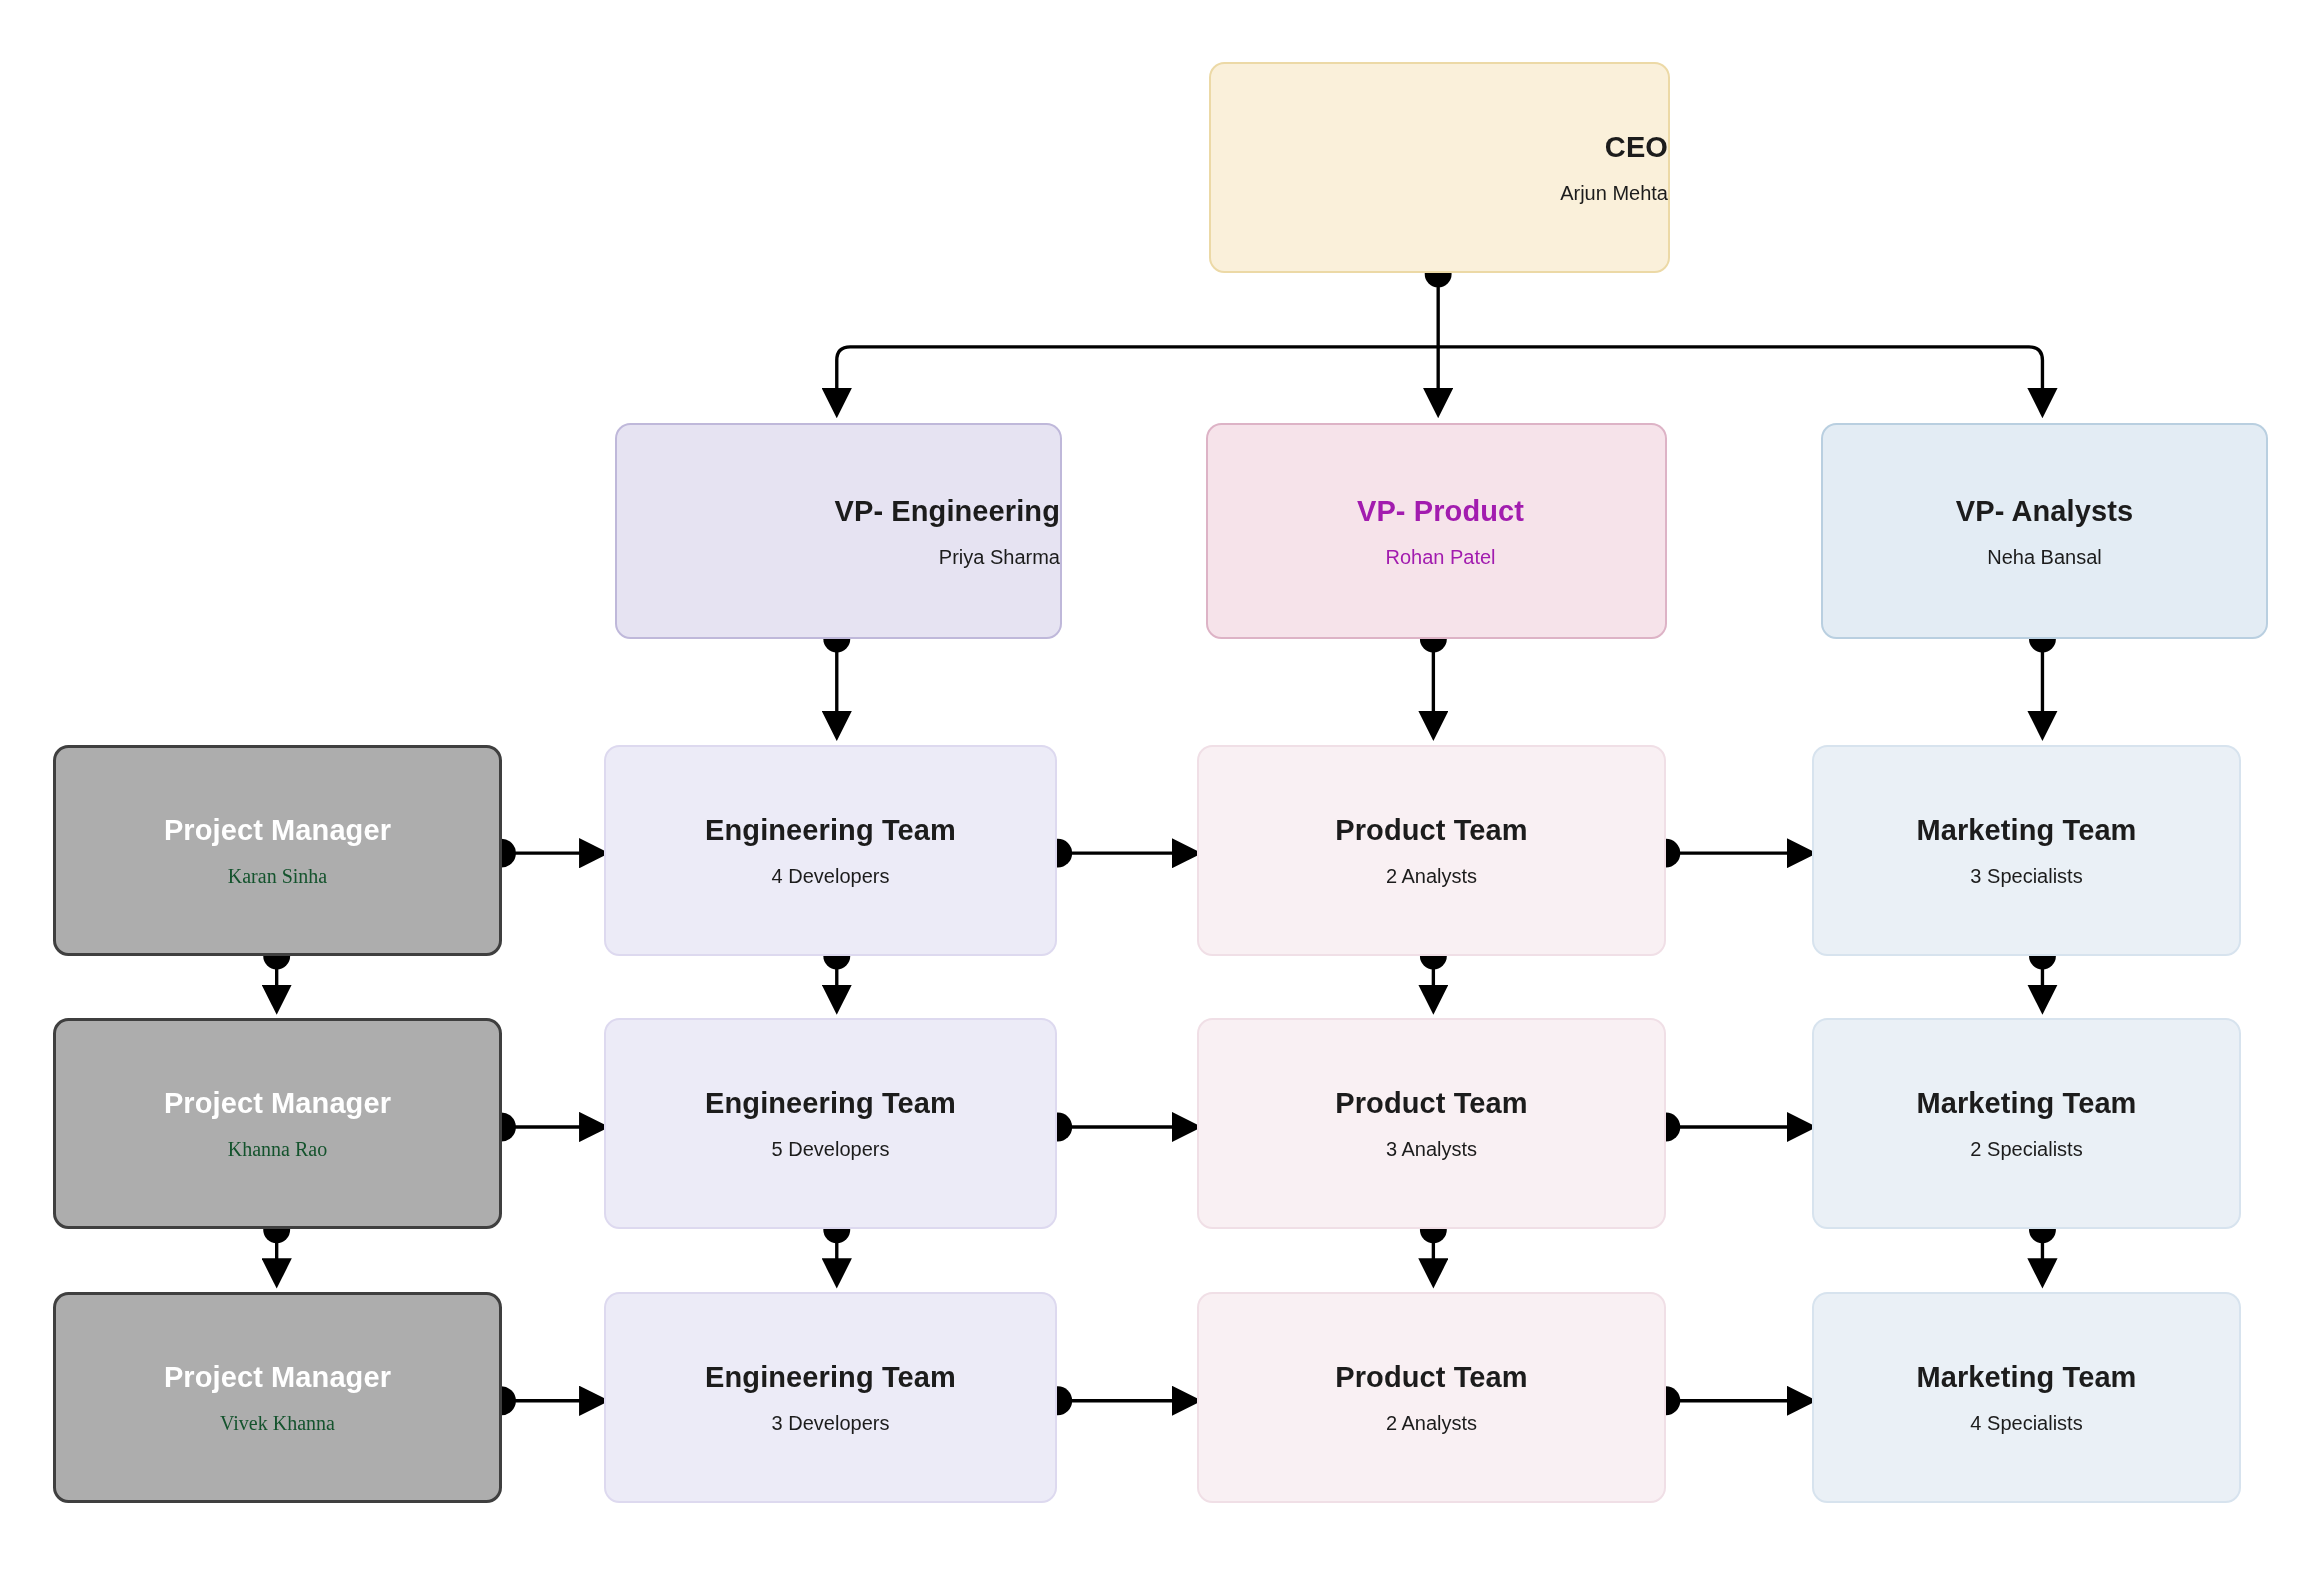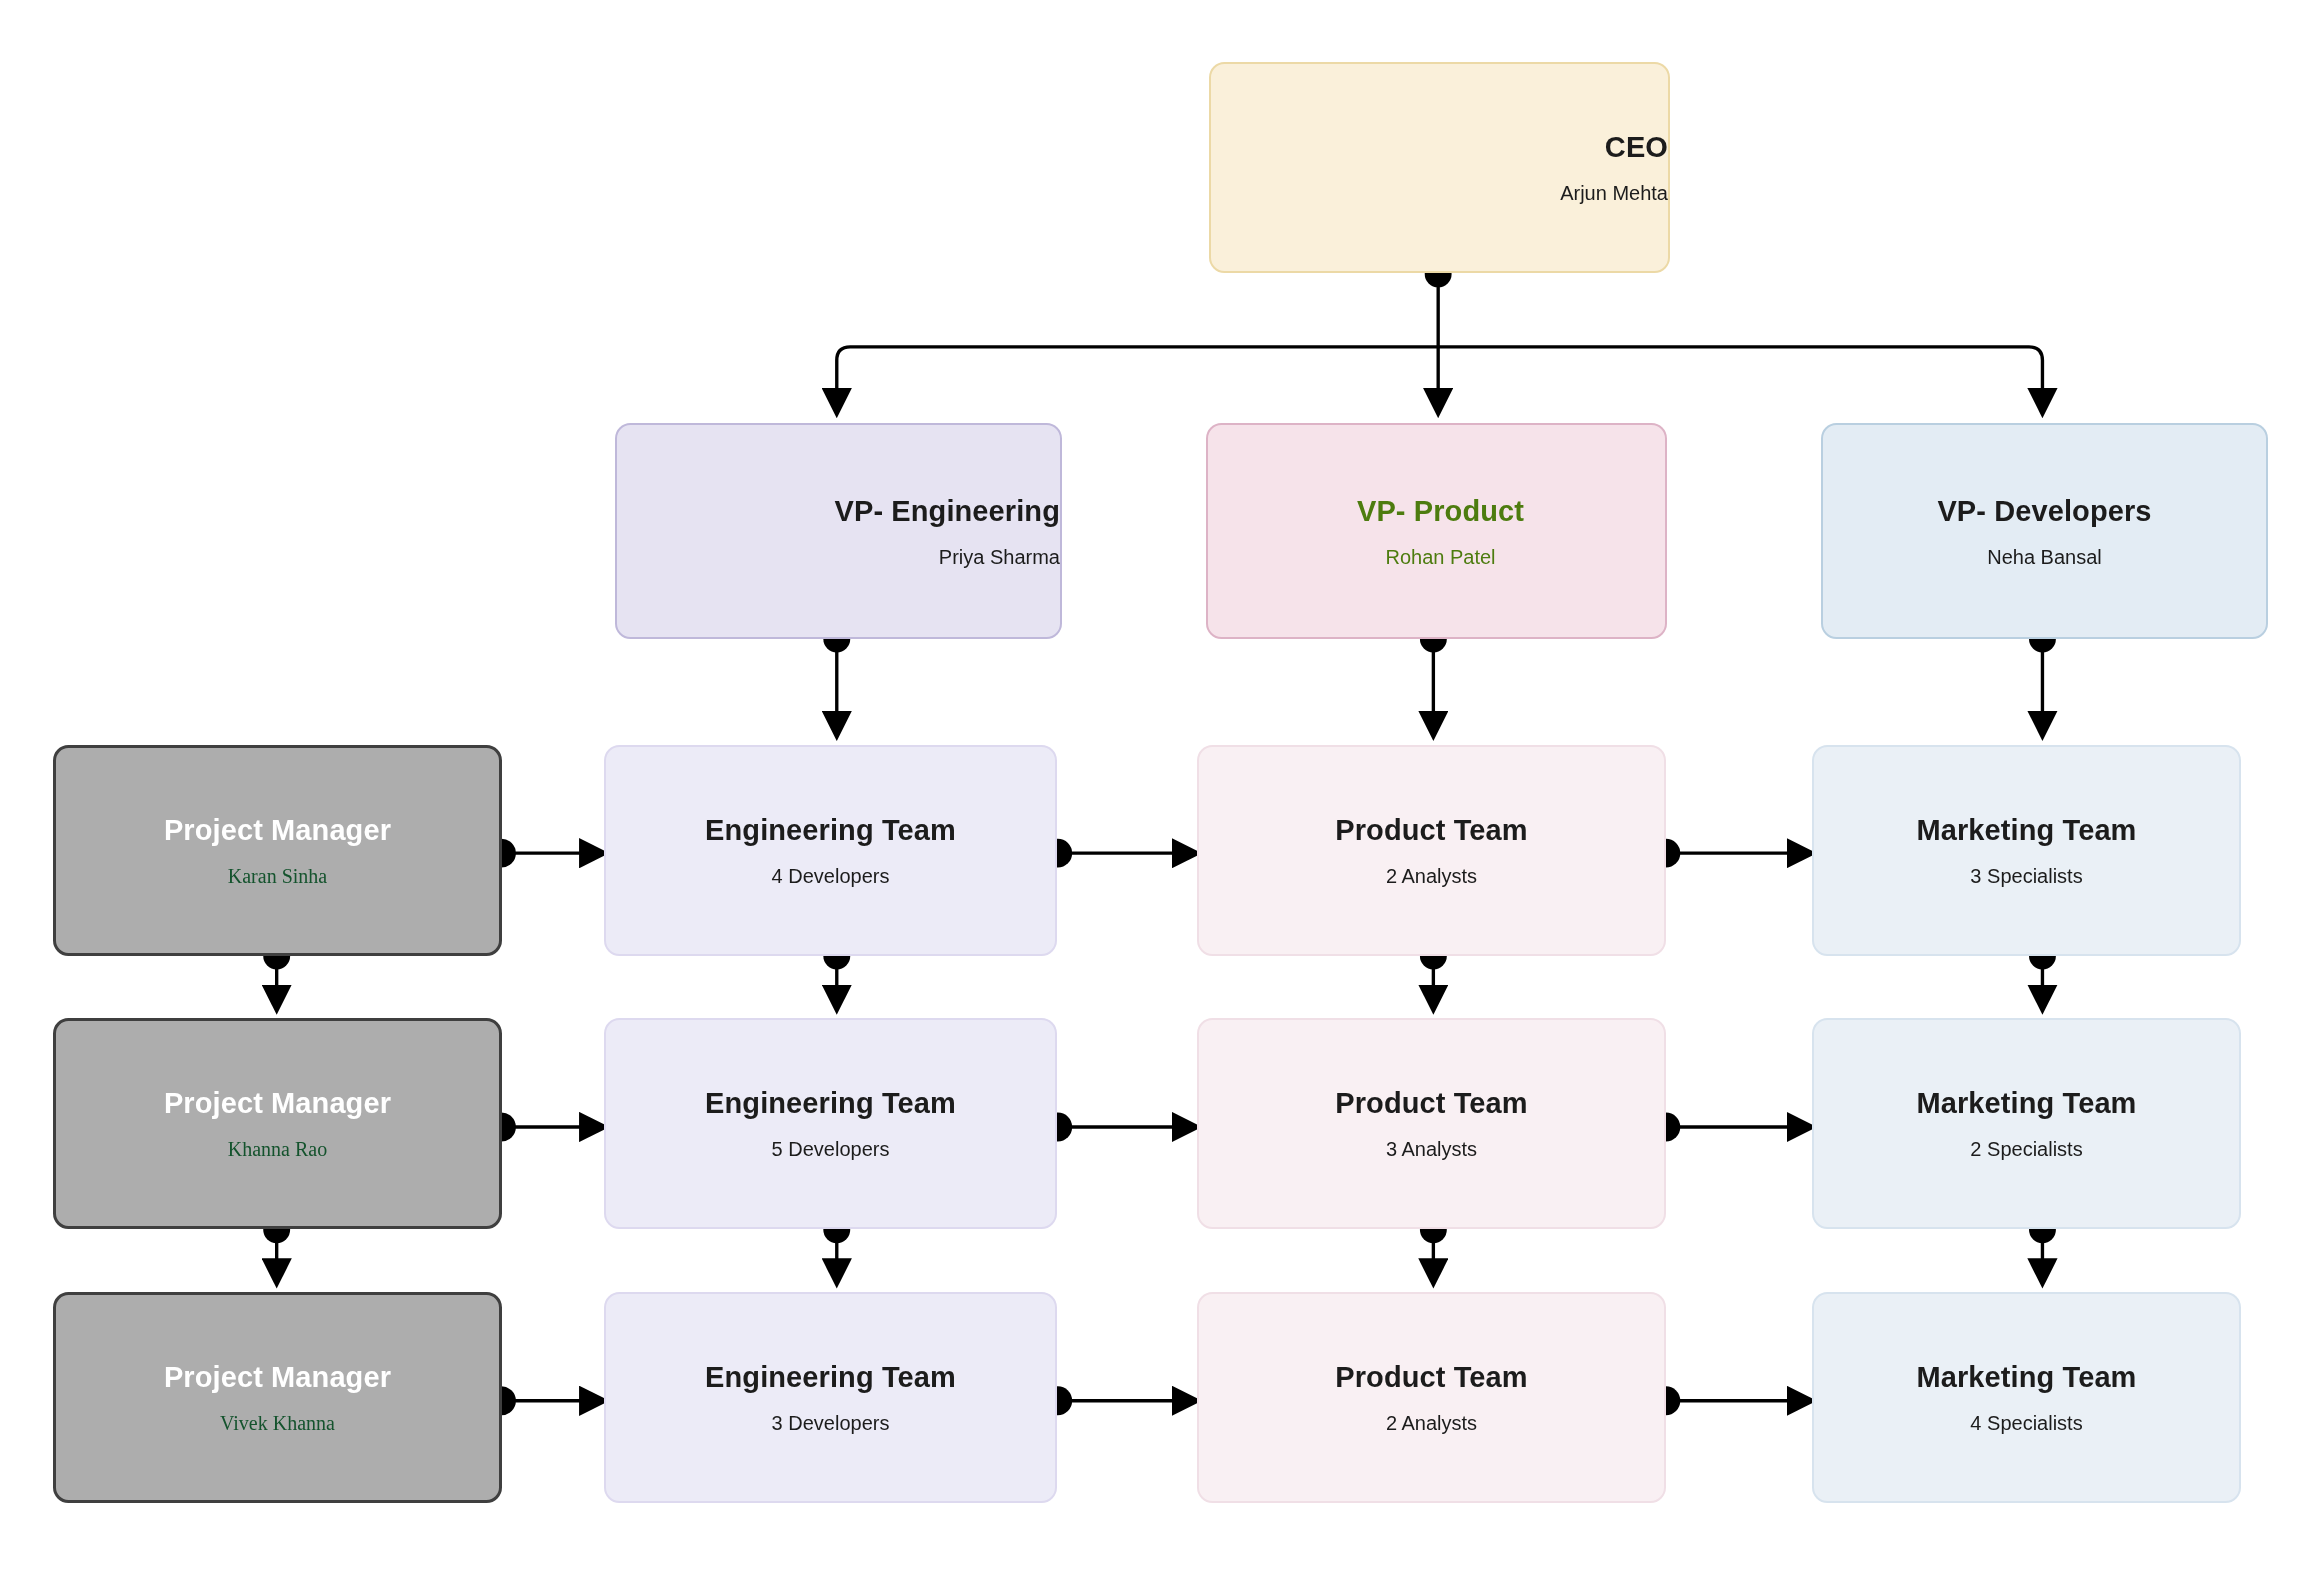--- a/index.html
+++ b/index.html
@@ -58,21 +58,21 @@
   }
   .n-vp-eng {
     background: #e6e3f2;
     border: 2.9px solid #bfb8da;
     color: #1c1c1c;
     align-items: flex-end;
   }
   .n-vp-prod {
     background: #f6e3ea;
     border: 2.9px solid #ddb3c6;
-    color: #4d7c0f;
+    color: #a21caf;
     padding-left: 8px;
   }
   .n-vp-mkt {
     background: #e3ecf4;
     border: 2.9px solid #b9cfe0;
     color: #1c1c1c;
   }
   .n-team-eng {
     background: #ecebf7;
     border: 2.9px solid #ddd9ef;
@@ -184,21 +184,21 @@
     <div class="title">VP- Engineering</div>
     <div class="subtitle">Priya Sharma</div>
   </div>
 
   <div class="node n-vp-prod" style="left:1206px; top:423px; width:461px; height:216px;">
     <div class="title">VP- Product</div>
     <div class="subtitle">Rohan Patel</div>
   </div>
 
   <div class="node n-vp-mkt" style="left:1821px; top:423px; width:447px; height:216px;">
-    <div class="title">VP- Developers</div>
+    <div class="title">VP- Analysts</div>
     <div class="subtitle">Neha Bansal</div>
   </div>
 
   <div class="node n-pm" style="left:53px; top:745px; width:449px; height:211px;">
     <div class="title">Project Manager</div>
     <div class="subtitle">Karan Sinha</div>
   </div>
 
   <div class="node n-pm" style="left:53px; top:1018px; width:449px; height:211px;">
     <div class="title">Project Manager</div>

